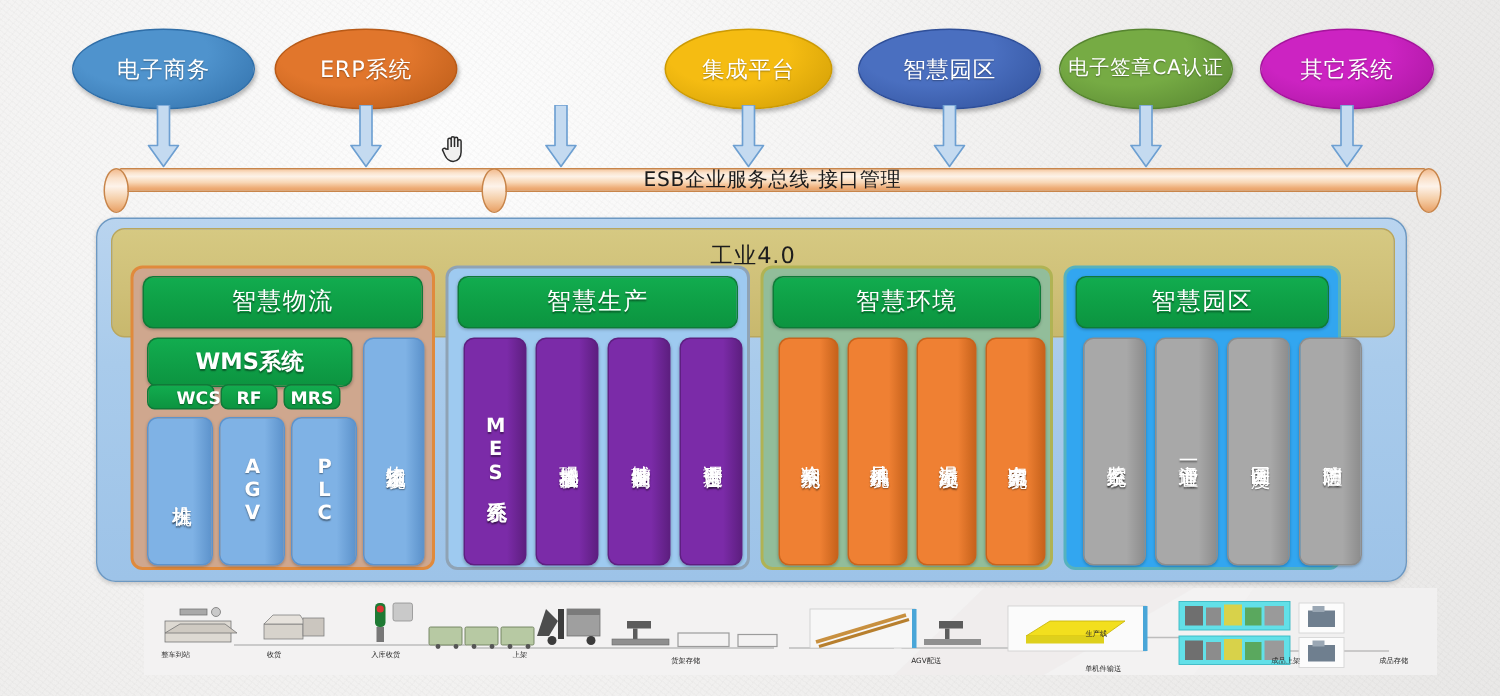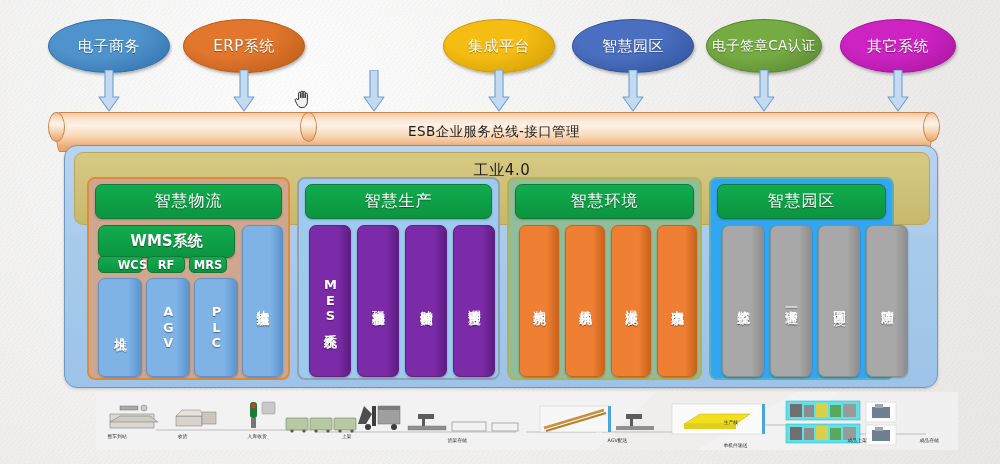--- a/index.html
+++ b/index.html
@@ -56,24 +56,24 @@
   .arrow {
     position: absolute;
     width: 22px;
     height: 42px;
   }
   .arrow svg { display: block; }
 
   
   #esb-wrap {
     position: absolute;
-    left: 48px;
+    left: 69px;
     top: 112px;
     width: 892px;
-    height: 40px;
+    height: 16px;
   }
   #esb-body {
     position: absolute;
     inset: 0 8px;
     border: 1px solid #c8854a;
     border-radius: 4px / 50%;
     background: linear-gradient(to bottom,
       #f6c9a2 0%, #fbe4ce 16%, #fdf2e7 33%, #f8d6b4 62%, #eeac76 88%, #e8a269 100%);
   }
   .esb-cap {

